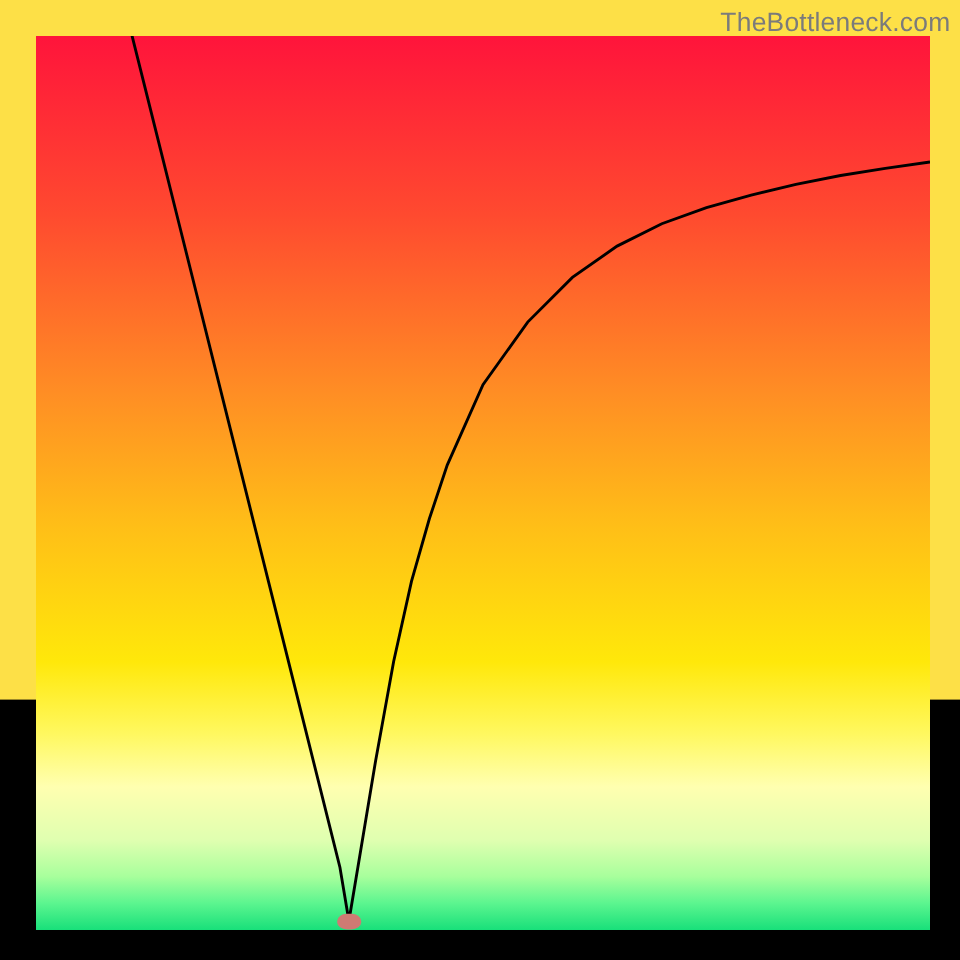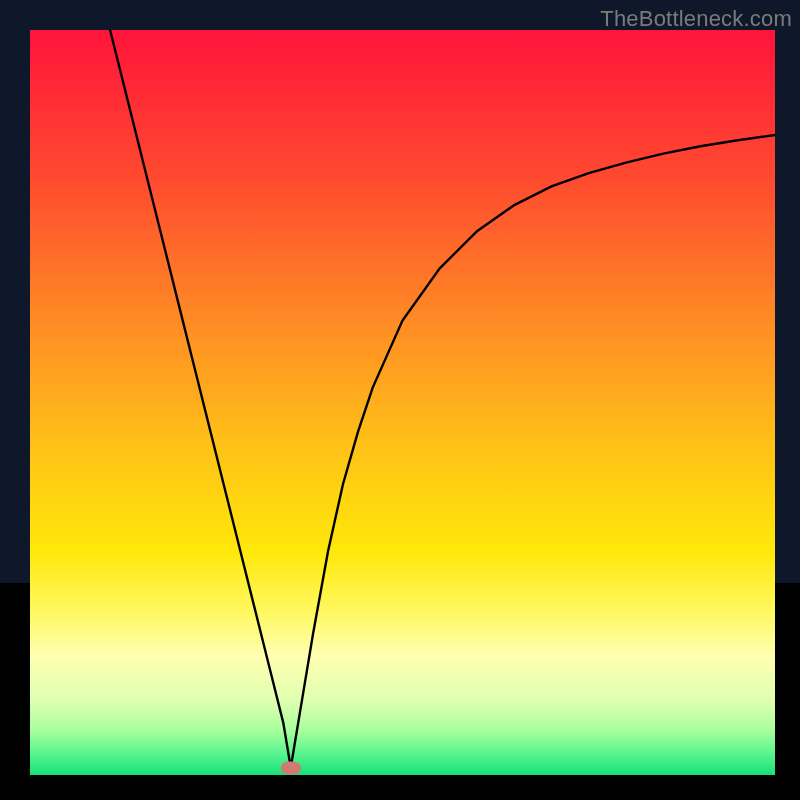--- a/index.html
+++ b/index.html
@@ -8,21 +8,21 @@
     width: 800px;
     height: 800px;
     background: #000000;
     font-family: Arial, Helvetica, sans-serif;
     overflow: hidden;
   }
   .frame {
     position: relative;
     width: 800px;
     height: 583px;
-    background: #0f172a;
+    background: #fde047;
   }
   .plot-area {
     position: absolute;
     left: 30px;
     top: 30px;
     width: 745px;
     height: 745px;
     overflow: hidden;
   }
   .gradient-bg {

